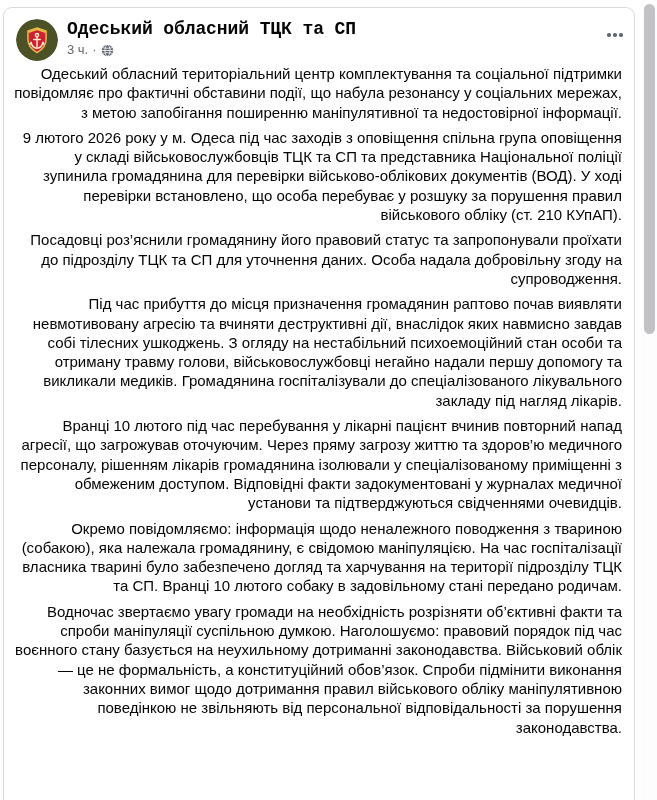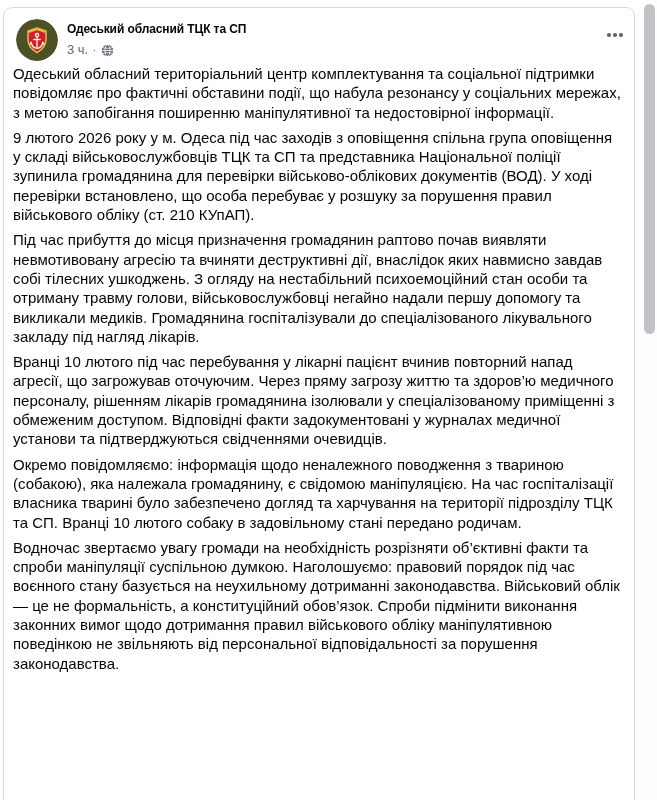--- a/index.html
+++ b/index.html
@@ -40,27 +40,28 @@
     border-radius: 50%;
     overflow: hidden;
     cursor: pointer;
   }
   .header-meta {
     margin-left: 9px;
     padding-top: 0px;
     min-width: 0;
   }
   .page-name {
-    font-size: 12px;
+    font-size: 18px;
     font-weight: bold;
     color: #050505;
     line-height: 21px;
     letter-spacing: -0.1px;
     cursor: pointer;
     white-space: nowrap;
+    font-family: Liberation Mono, monospace;
   }
   .sub-row {
     display: flex;
     align-items: center;
     margin-top: 3px;
     font-size: 13px;
     color: #65676b;
     line-height: 14px;
   }
   .sub-row .timestamp { cursor: pointer; }
@@ -94,20 +95,21 @@
     background: #606770;
   }
   .post-text {
     padding: 3px 12px 18px 9px;
     font-size: 15px;
     line-height: 19.3px;
     color: #050505;
   }
   .post-text p {
     margin: 0 0 6px 0;
+    text-align: right;
   }
   .post-text p:last-child {
     margin-bottom: 16px;
   }
   .scroll-track {
     position: absolute;
     top: 0;
     right: 0;
     width: 16px;
     height: 800px;
@@ -165,20 +167,21 @@
     <div class="options-btn">
       <i></i>
       <i></i>
       <i></i>
     </div>
   </div>
 
   <div class="post-text">
     <p>Одеський обласний територіальний центр комплектування та соціальної підтримки повідомляє про фактичні обставини події, що набула резонансу у соціальних мережах, з метою запобігання поширенню маніпулятивної та недостовірної інформації.</p>
     <p>9 лютого 2026 року у м. Одеса під час заходів з оповіщення спільна група оповіщення у складі військовослужбовців ТЦК та СП та представника Національної поліції зупинила громадянина для перевірки військово-облікових документів (ВОД). У ході перевірки встановлено, що особа перебуває у розшуку за порушення правил військового обліку (ст. 210 КУпАП).</p>
+    <p>Посадовці роз’яснили громадянину його правовий статус та запропонували проїхати до підрозділу ТЦК та СП для уточнення даних. Особа надала добровільну згоду на супроводження.</p>
     <p>Під час прибуття до місця призначення громадянин раптово почав виявляти невмотивовану агресію та вчиняти деструктивні дії, внаслідок яких навмисно завдав собі тілесних ушкоджень. З огляду на нестабільний психоемоційний стан особи та отриману травму голови, військовослужбовці негайно надали першу допомогу та викликали медиків. Громадянина госпіталізували до спеціалізованого лікувального закладу під нагляд лікарів.</p>
     <p>Вранці 10 лютого під час перебування у лікарні пацієнт вчинив повторний напад агресії, що загрожував оточуючим. Через пряму загрозу життю та здоров’ю медичного персоналу, рішенням лікарів громадянина ізолювали у спеціалізованому приміщенні з обмеженим доступом. Відповідні факти задокументовані у журналах медичної установи та підтверджуються свідченнями очевидців.</p>
     <p>Окремо повідомляємо: інформація щодо неналежного поводження з твариною (собакою), яка належала громадянину, є свідомою маніпуляцією. На час госпіталізації власника тварині було забезпечено догляд та харчування на території підрозділу ТЦК та СП. Вранці 10 лютого собаку в задовільному стані передано родичам.</p>
     <p>Водночас звертаємо увагу громади на необхідність розрізняти об’єктивні факти та спроби маніпуляції суспільною думкою. Наголошуємо: правовий порядок під час воєнного стану базується на неухильному дотриманні законодавства. Військовий облік — це не формальність, а конституційний обов’язок. Спроби підмінити виконання законних вимог щодо дотримання правил військового обліку маніпулятивною поведінкою не звільняють від персональної відповідальності за порушення законодавства.</p>
 
   </div>
 
 </div>
 
 <div class="scroll-track">

